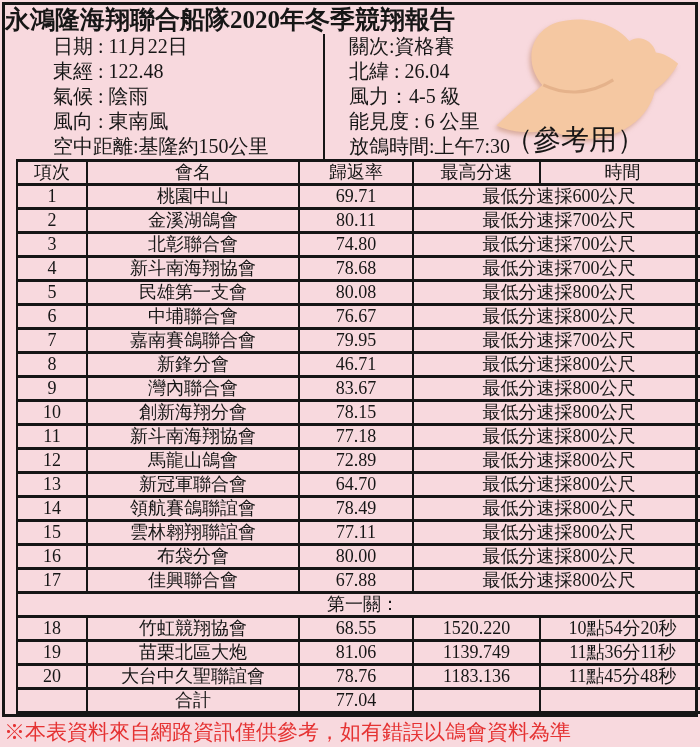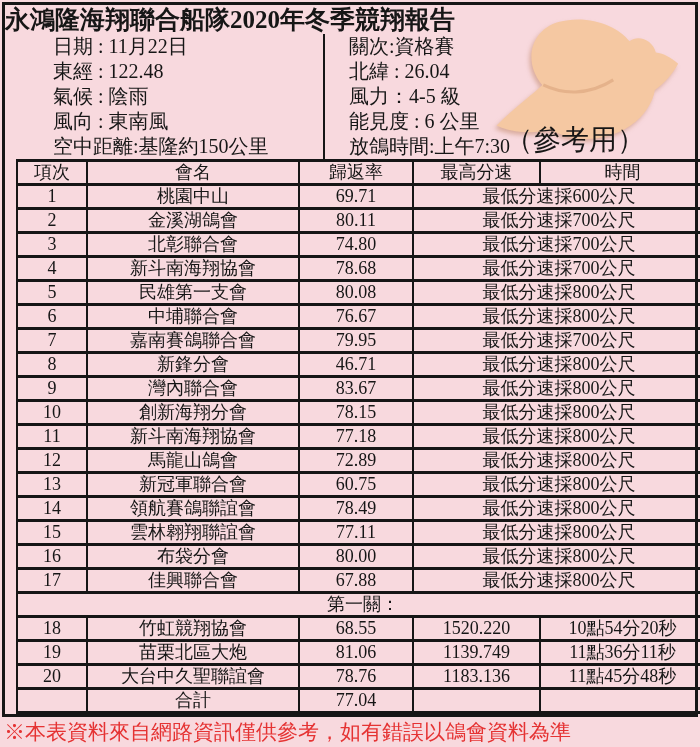--- a/index.html
+++ b/index.html
@@ -159,21 +159,21 @@
         </tr>
         <tr>
           <td>12</td>
           <td>馬龍山鴿會</td>
           <td>72.89</td>
           <td colspan="2">最低分速採800公尺</td>
         </tr>
         <tr>
           <td>13</td>
           <td>新冠軍聯合會</td>
-          <td>60.75</td>
+          <td>64.70</td>
           <td colspan="2">最低分速採800公尺</td>
         </tr>
         <tr>
           <td>14</td>
           <td>領航賽鴿聯誼會</td>
           <td>78.49</td>
           <td colspan="2">最低分速採800公尺</td>
         </tr>
         <tr>
           <td>15</td>

